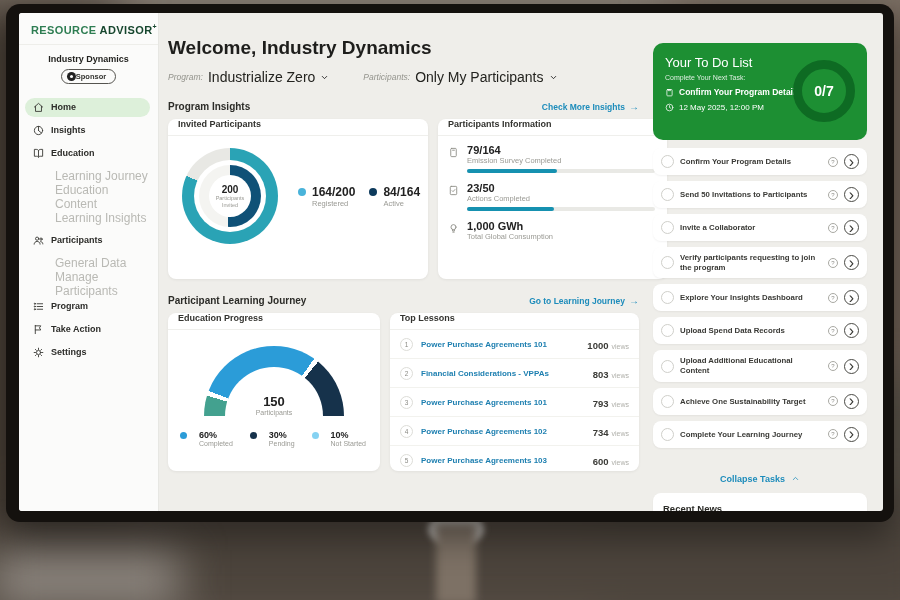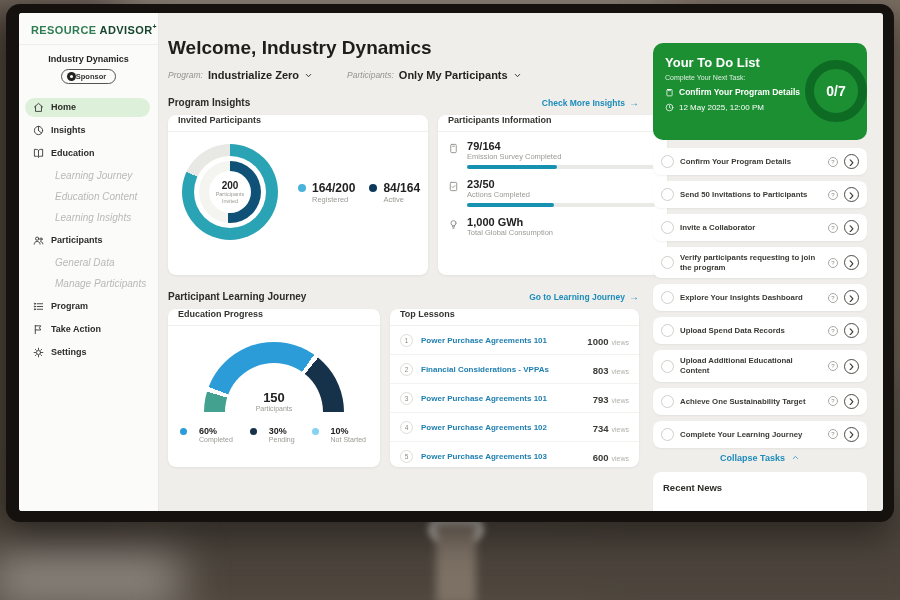--- a/index.html
+++ b/index.html
@@ -37,33 +37,33 @@
     font-size:7.5px; font-weight:bold; color:#33332f; cursor:pointer; }
   .badge-dot { width:9px; height:9px; background:#222; border-radius:50%; position:relative; }
   .badge-dot::after { content:''; position:absolute; left:3px; top:3px; width:3px; height:3px;
     background:#fff; border-radius:50%; }
   nav { margin-top:6px; }
   .nav-item { display:flex; align-items:center; gap:7px; height:19px; margin:4px 8px 4px 6px;
     padding-left:8px; font-size:9px; font-weight:bold; color:#2c2c29; cursor:pointer;
     border-radius:10px; }
   .nav-item.active { background:#ddf0da; }
   .nav-item .ic { color:#3c3c38; }
-  .nav-sub { height:16px; margin:5px 8px 5px 6px; padding-left:30px; font-size:10px;
-    color:#b9b9b4; cursor:pointer; display:flex; align-items:center;font-style:italic; }
+  .nav-sub { height:16px; margin:5px 8px 5px 6px; padding-left:30px; font-size:12px;
+    color:#b9b9b4; cursor:pointer; display:flex; align-items:center; }
   .ic { width:11px; height:11px; stroke:currentColor; fill:none; stroke-width:2;
     stroke-linecap:round; stroke-linejoin:round; flex:0 0 auto; }
   .ic-sm { width:9px; height:9px; }
 
   
   .main { flex:1 1 auto; padding:0 8px 0 9px; min-width:0; }
   h1.welcome { margin-top:24px; font-size:19px; font-weight:bold; color:#1e1e1c; }
   .filters { display:flex; gap:34px; margin-top:10px; align-items:center; }
   .filter { display:flex; align-items:center; gap:5px; cursor:pointer; }
   .filter-label { font-size:8.5px; color:#94948d;font-style:italic; }
-  .filter-value { font-size:11px; font-weight:bold; color:#23231f; }
+  .filter-value { font-size:14px; font-weight:normal; color:#23231f; }
   .sec-row { display:flex; justify-content:space-between; align-items:center; margin-top:16px; }
   .sec-title { font-size:10px; font-weight:bold; color:#2c2c28; }
   .sec-link { font-size:8.5px; font-weight:bold; color:#1d8cbb; cursor:pointer;
     display:flex; gap:4px; align-items:center; }
   .cards { display:flex; gap:10px; margin-top:7px; }
   .card { background:#fff; border-radius:8px; box-shadow:0 1px 3px rgba(0,0,0,.06); }
   .card-head { padding:0 10px 6px; font-size:9px; font-weight:bold; color:#33332f;
     border-bottom:1px solid #efefec; }
 
   
@@ -128,38 +128,38 @@
   .rank { width:13px; height:13px; border:1px solid #ddddd8; border-radius:50%;
     font-size:6.5px; color:#8a8a84; display:flex; align-items:center; justify-content:center; flex:0 0 auto; }
   .lesson-title { flex:1 1 auto; font-size:8px; font-weight:bold; color:#1d7fb0; }
   .views-val { font-size:9.5px; font-weight:bold; color:#3a3a36; }
   .views-suf { font-size:7px; color:#b0b0aa; margin-left:3px; }
 
   
   .rightcol { flex:0 0 214px; margin:30px 16px 0 6px; }
   .todo-panel { position:relative; background:#1d8f33; border-radius:10px; height:97px;
     padding:12px 12px 0; color:#fff; overflow:hidden; }
-  .todo-title { font-size:13px; font-weight:bold; }
+  .todo-title { font-size:13px; font-weight:normal; }
   .todo-sub { font-size:7px; opacity:.85; margin-top:4px; }
   .todo-line { display:flex; align-items:center; gap:5px; margin-top:6px; }
   .todo-next { font-size:8.5px; font-weight:bold; }
   .todo-due { font-size:8px; }
-  .todo-ring { position:absolute; right:0; top:17px; width:62px; height:62px;
+  .todo-ring { position:absolute; right:12px; top:17px; width:62px; height:62px;
     border:9px solid #0e6b23; border-radius:50%; display:flex; align-items:center;
     justify-content:center; font-size:14px; font-weight:bold; color:#fff; }
   .tasks { margin-top:8px; display:flex; flex-direction:column; gap:6px; }
   .task { background:#fff; border-radius:8px; padding:6px 8px; display:flex; align-items:center;
     gap:6px; box-shadow:0 1px 2px rgba(0,0,0,.05); cursor:pointer; }
   .task-check { width:13px; height:13px; border:1.4px solid #cfcfca; border-radius:50%; flex:0 0 auto; }
   .task-label { flex:1 1 auto; font-size:7.8px; font-weight:bold; color:#3a3a36; line-height:1.25; }
   .task-help { width:10px; height:10px; border:1px solid #a9a9a3; border-radius:50%;
     font-size:6px; color:#8d8d87; display:flex; align-items:center; justify-content:center; flex:0 0 auto; }
   .task-go { width:15px; height:15px; border:1.3px solid #4a4a45; border-radius:50%;
     display:flex; align-items:center; justify-content:center; flex:0 0 auto; color:#3a3a36; }
-  .collapse { margin-top:5px; text-align:center; font-size:9px; font-weight:bold;
+  .collapse { margin-top:26px; text-align:center; font-size:9px; font-weight:bold;
     color:#1d8cbb; cursor:pointer; display:flex; justify-content:center; gap:6px; align-items:center; }
   .news-card { margin-top:9px; background:#fff; border-radius:8px 8px 0 0; height:44px;
     box-shadow:0 1px 2px rgba(0,0,0,.05); }
   .news-title { padding:10px 10px 0; font-size:9.5px; font-weight:bold; color:#2c2c28; }
   .arrow-txt { font-size:10px; line-height:1; }
 </style>
 </head>
 <body>
 
 <div class="photo">

